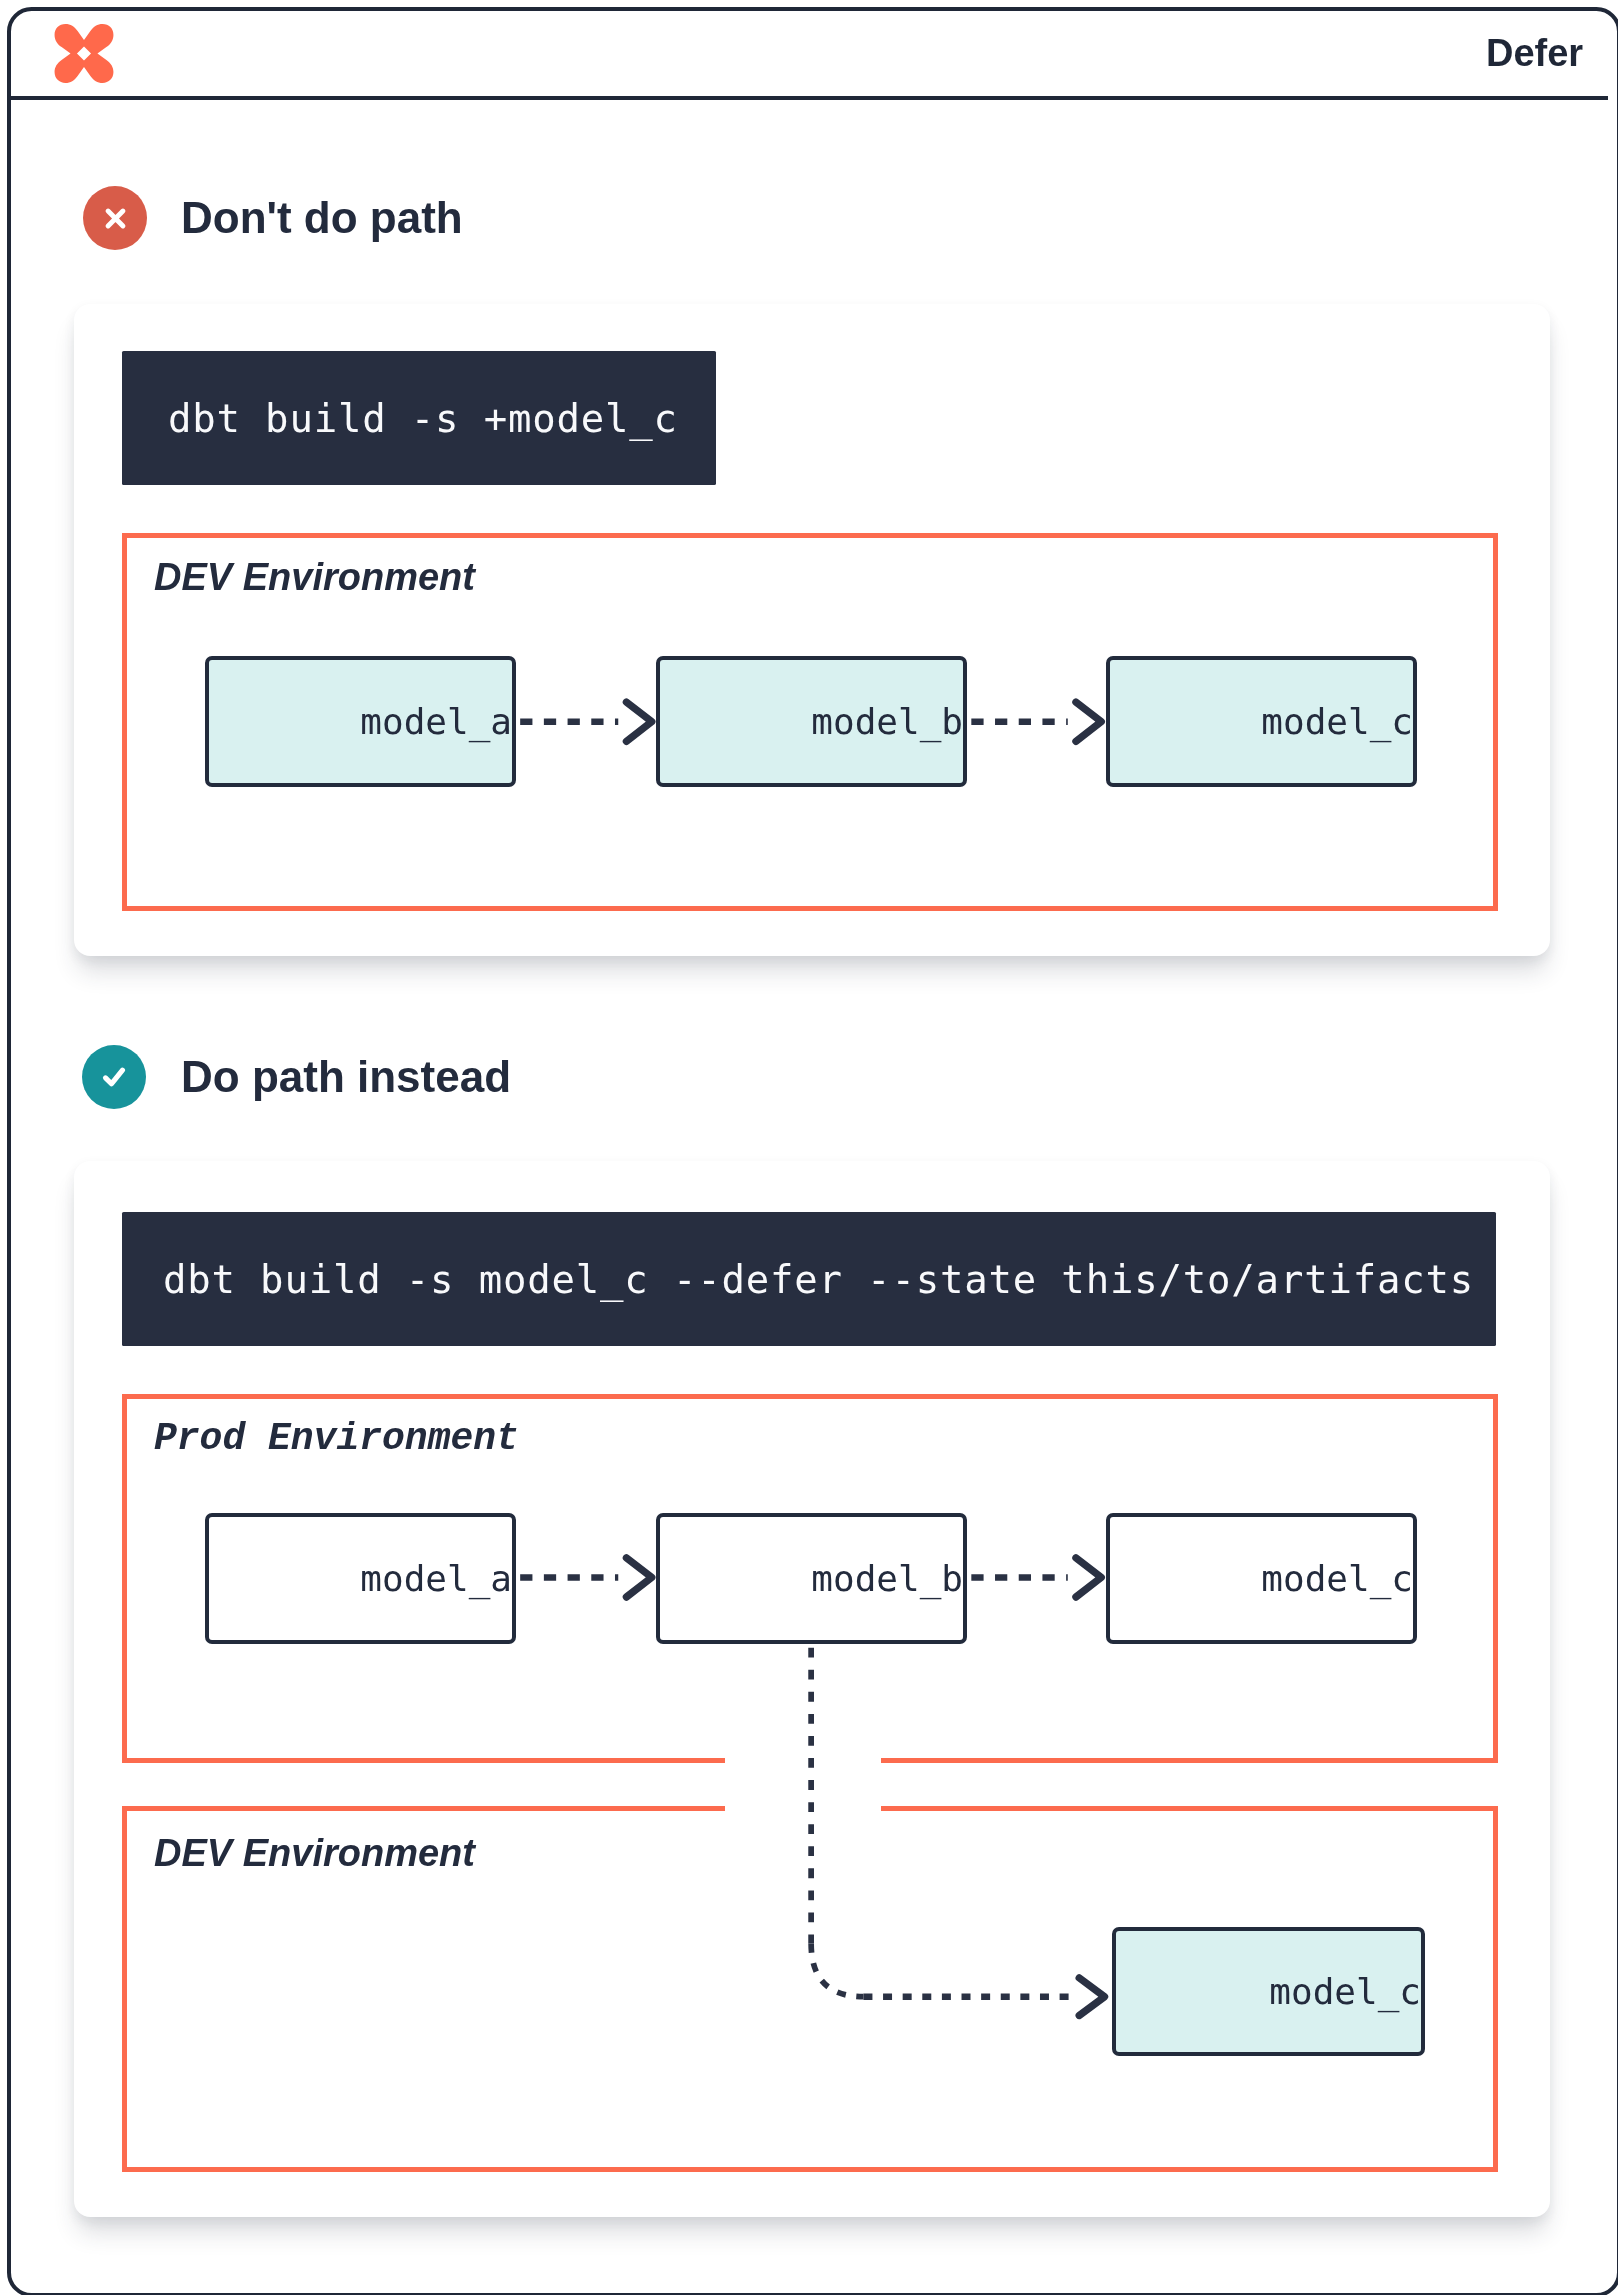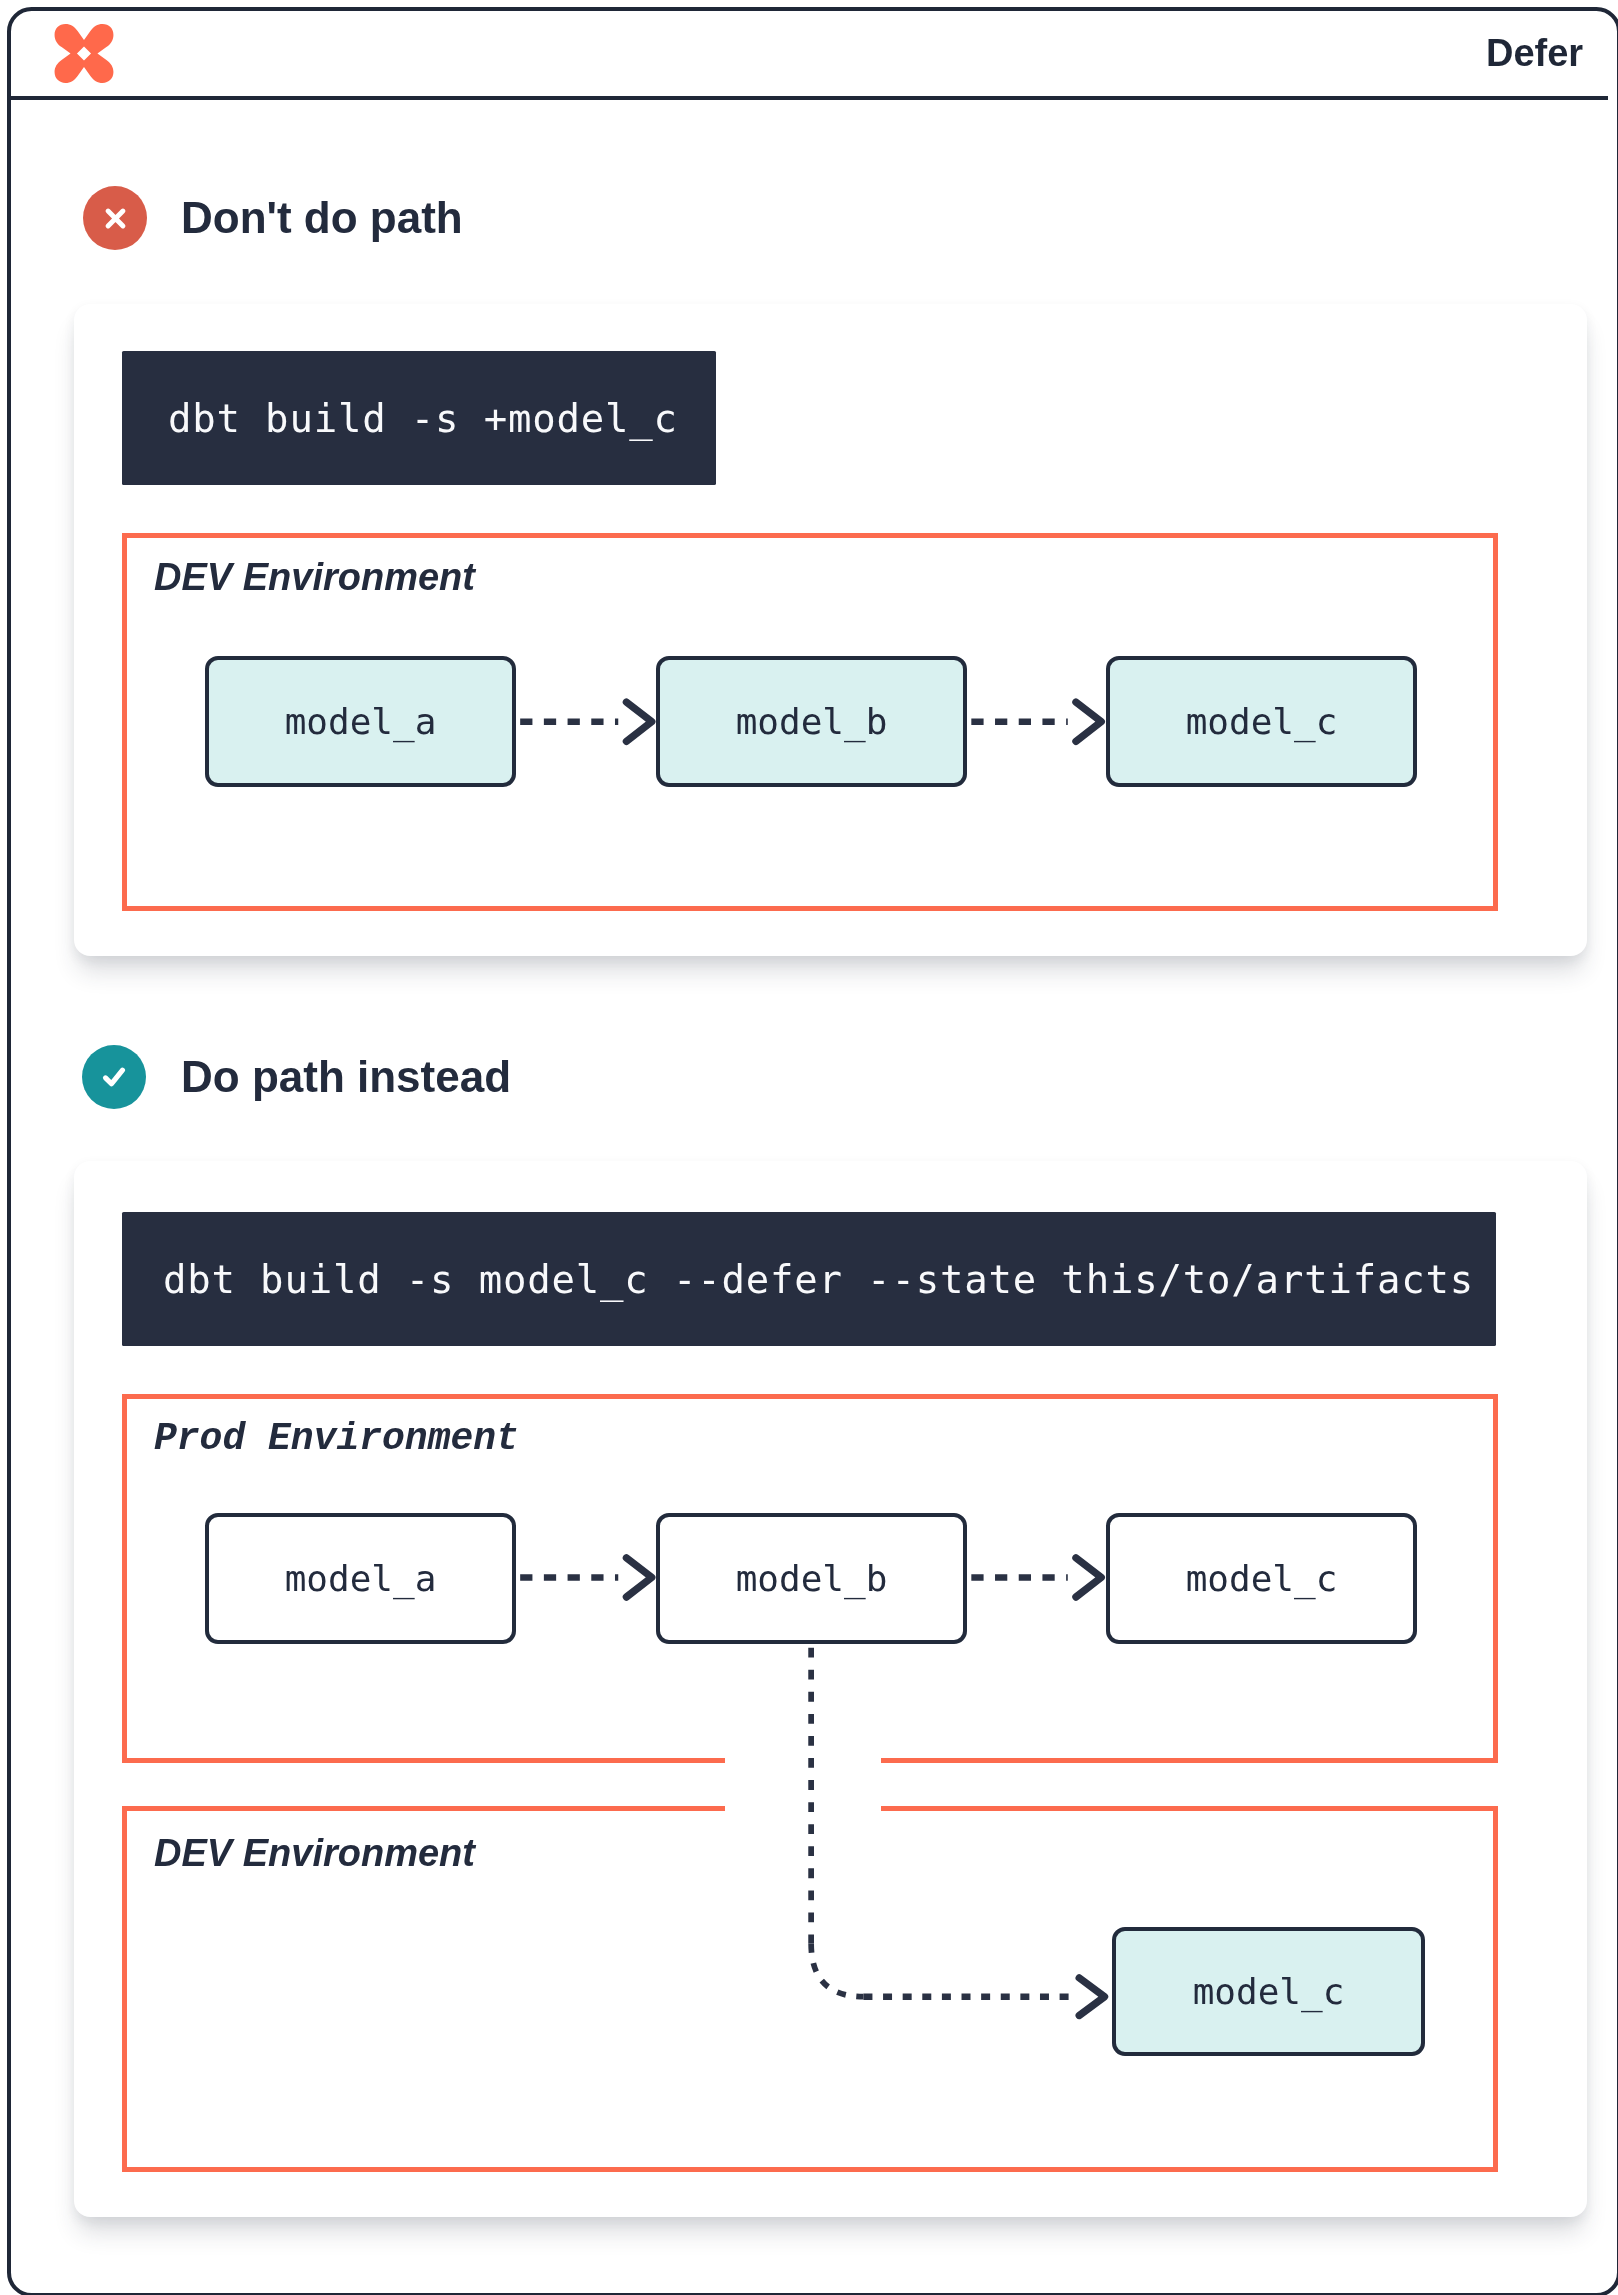--- a/index.html
+++ b/index.html
@@ -17,36 +17,36 @@
   
   .sec-icon{position:absolute;width:64px;height:64px;border-radius:50%;
             display:flex;align-items:center;justify-content:center;}
   .sec-icon.red{background:#D85C49;}
   .sec-icon.teal{background:#17939B;}
   .sec-heading{position:absolute;left:181px;height:64px;line-height:64px;
                font-size:44px;font-weight:bold;color:#232B3D;}
 
   
   .card{position:absolute;left:74px;width:1476px;background:#ffffff;border-radius:16.3px;
-        box-shadow:0 19.6px 24.5px -4.9px rgba(35,43,61,.16),0 4.9px 11.4px rgba(35,43,61,.07);padding-left:37px;}
+        box-shadow:0 19.6px 24.5px -4.9px rgba(35,43,61,.16),0 4.9px 11.4px rgba(35,43,61,.07);}
 
   
   .code{position:absolute;background:#272E40;border-radius:1.6px;display:flex;align-items:center;}
   .code span{font-family:"DejaVu Sans Mono",monospace;font-size:39px;letter-spacing:0.8px;
              color:#F8F9FB;white-space:pre;}
 
   
   .env{position:absolute;border:5.7px solid #FC6B4E;box-sizing:border-box;background:transparent;}
   .env-label{position:absolute;left:27px;top:18px;font-size:38px;font-weight:bold;
              font-style:italic;color:#232B3D;white-space:nowrap;}
 
   
   .model{position:absolute;width:311px;height:131px;box-sizing:border-box;
-         border:4.1px solid #222B3C;border-radius:13px;background:#ffffff;
-         display:flex;align-items:center;justify-content:center;}
+         border:4.1px solid #222B3C;border-radius:7px;background:#ffffff;
+         display:flex;align-items:center;justify-content:flex-end;}
   .model.teal{background:#D9F1F0;}
   .model span{font-family:"DejaVu Sans Mono",monospace;font-size:36px;color:#232B3D;}
 
   
   .border-gap{position:absolute;background:#ffffff;}
 
   
   .connectors{position:absolute;left:0;top:0;pointer-events:none;}
 </style>
 </head>

